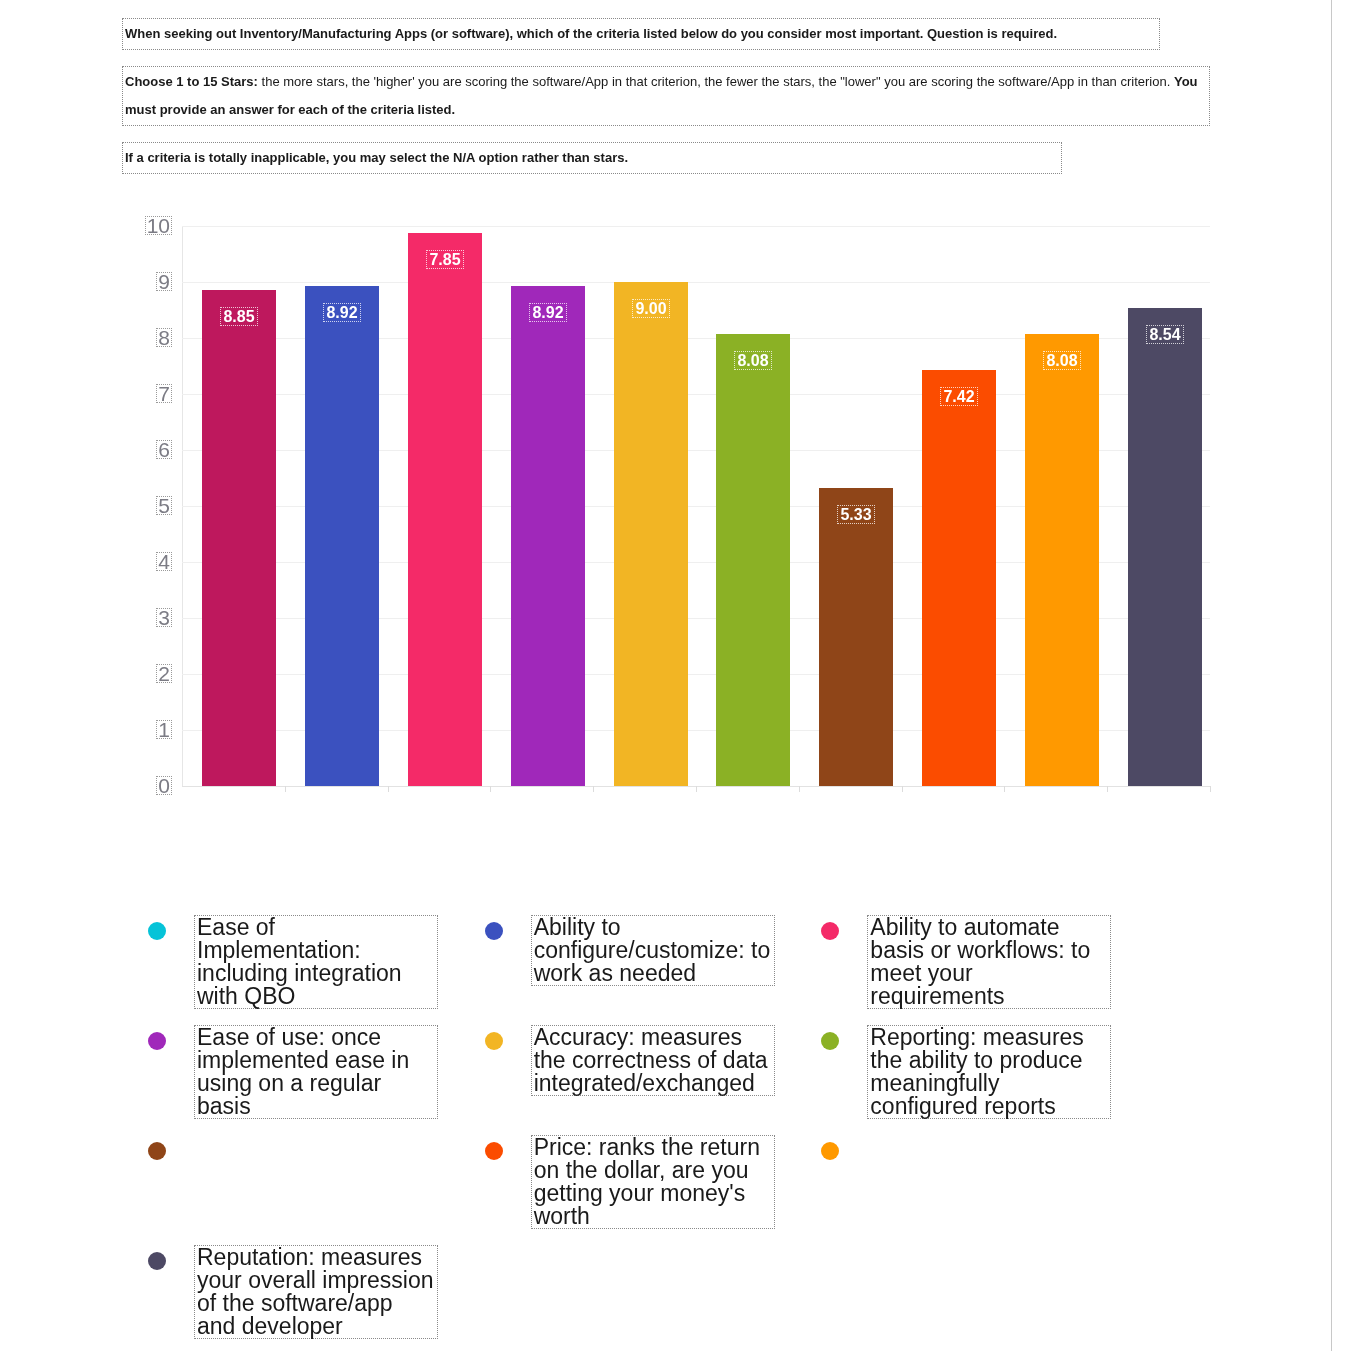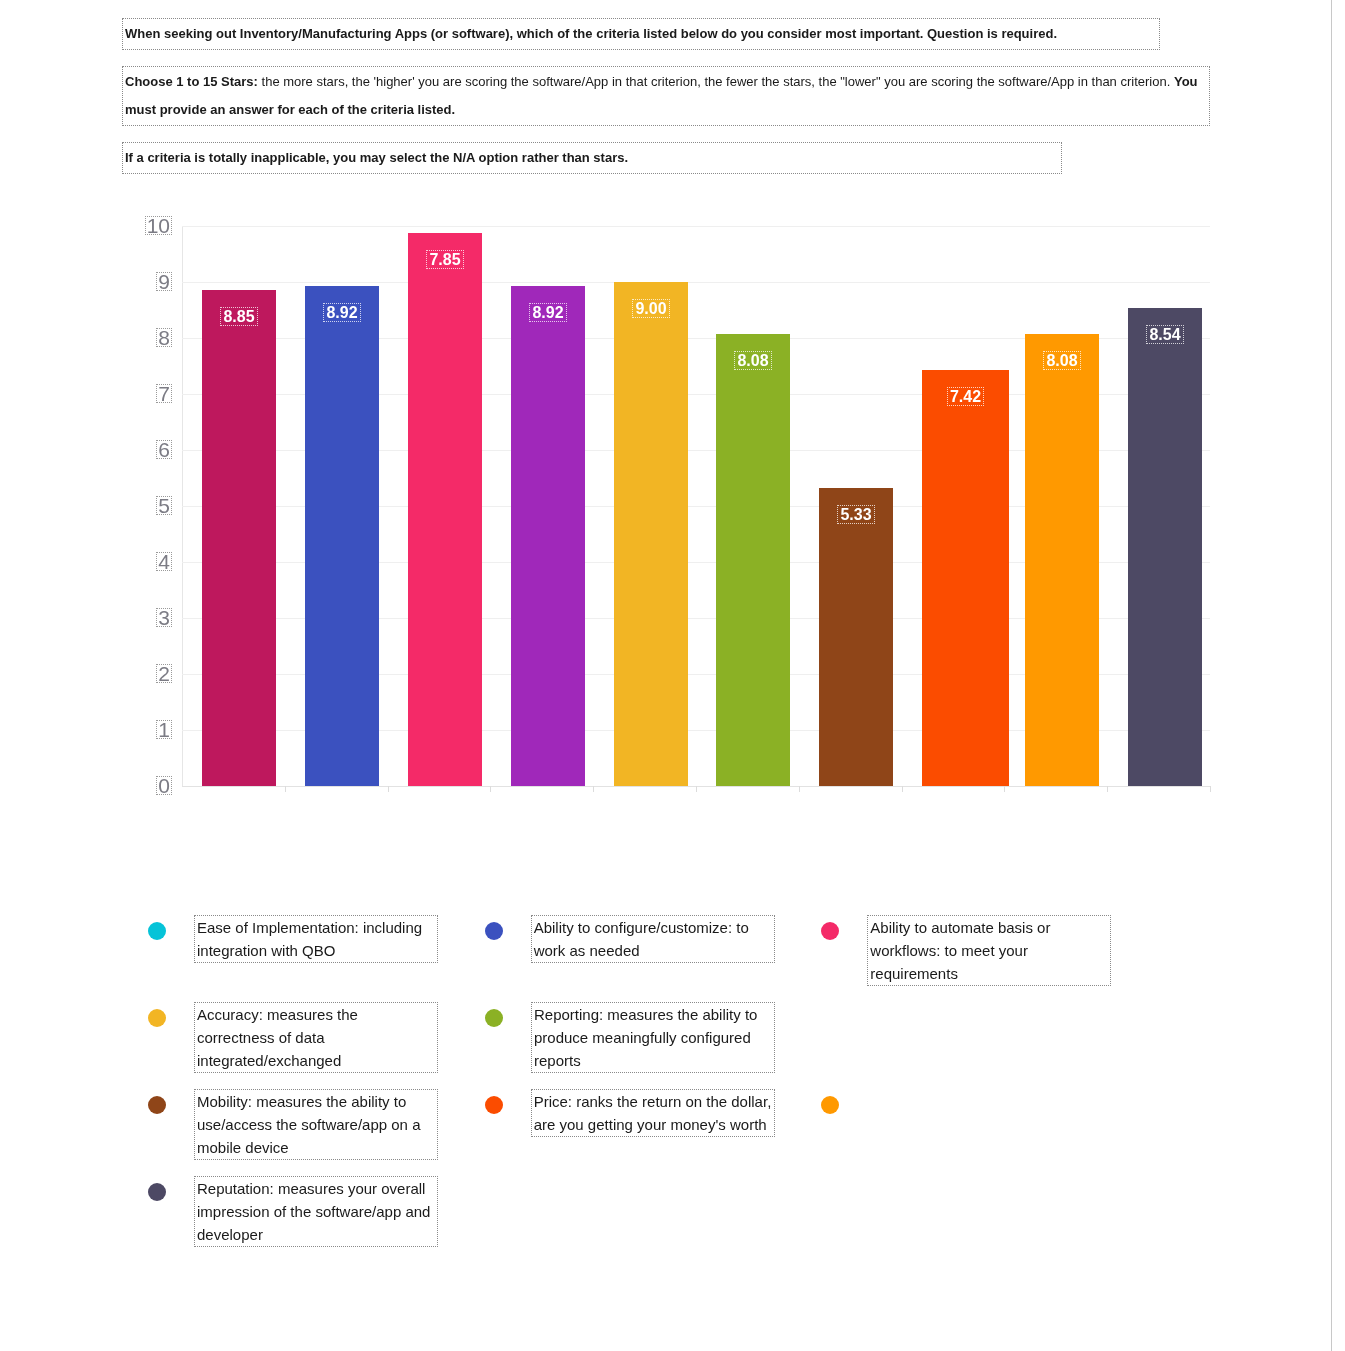--- a/index.html
+++ b/index.html
@@ -139,21 +139,21 @@
     margin-bottom: 16px;
   }
   .swatch {
     width: 18px;
     height: 18px;
     border-radius: 50%;
     flex: 0 0 auto;
     margin: 7px 28px 0 8px;
   }
   .legend-label {
-    font-size: 15px;
+    font-size: 23px;
     line-height: 23px;
     color: #1a1a1a;
     border: 1px dotted #8a8a8a;
     padding: 0 2px;
     max-width: 244px;
   }
 </style>
 </head>
 <body>
 
@@ -216,21 +216,21 @@
           </div>
           <div class="xtick" style="left: 514px;"></div>
           <div class="bar" title="Reporting: measures the ability to produce meaningfully configured reports" style="left: 534px; width: 74px; height: 452.48px; background: rgb(139, 177, 37);">
             <div class="val"><i>8.08</i></div>
           </div>
           <div class="xtick" style="left: 617px;"></div>
           <div class="bar" title="Mobility: measures the ability to use/access the software/app on a mobile device" style="left: 637px; width: 74px; height: 298.48px; background: rgb(143, 69, 24);">
             <div class="val"><i>5.33</i></div>
           </div>
           <div class="xtick" style="left: 720px;"></div>
-          <div class="bar" title="Price: ranks the return on the dollar, are you getting your money's worth" style="left: 740px; width: 87px; height: 415.52px; background: rgb(251, 76, 0);">
+          <div class="bar" title="Price: ranks the return on the dollar, are you getting your money's worth" style="left: 740px; width: 74px; height: 415.52px; background: rgb(251, 76, 0);">
             <div class="val"><i>7.42</i></div>
           </div>
           <div class="xtick" style="left: 822px;"></div>
           <div class="bar" title="Product Support: ease, accuracy and cooperativeness of Customer Support" style="left: 843px; width: 74px; height: 452.48px; background: rgb(255, 153, 0);">
             <div class="val"><i>8.08</i></div>
           </div>
           <div class="xtick" style="left: 925px;"></div>
           <div class="bar" title="Reputation: measures your overall impression of the software/app and developer" style="left: 946px; width: 74px; height: 478.24px; background: rgb(77, 73, 100);">
             <div class="val"><i>8.54</i></div>
           </div>
@@ -249,32 +249,35 @@
           <span class="swatch" style="background: rgb(59, 81, 191);"></span>
           <span class="legend-label">Ability to configure/customize: to work as needed</span>
         </div>
         <div class="legend-item">
           <span class="swatch" style="background: rgb(244, 42, 104);"></span>
           <span class="legend-label">Ability to automate basis or workflows: to meet your requirements</span>
         </div>
       </div>
       <div class="legend-row">
         <div class="legend-item">
+          <span class="swatch" style="background: rgb(160, 40, 186);"></span>
+          <span class="legend-label">Ease of use: once implemented ease in using on a regular basis</span>
+        </div>
+        <div class="legend-item">
           <span class="swatch" style="background: rgb(242, 181, 36);"></span>
           <span class="legend-label">Accuracy: measures the correctness of data integrated/exchanged</span>
         </div>
         <div class="legend-item">
           <span class="swatch" style="background: rgb(139, 177, 37);"></span>
           <span class="legend-label">Reporting: measures the ability to produce meaningfully configured reports</span>
         </div>
       </div>
       <div class="legend-row">
         <div class="legend-item">
           <span class="swatch" style="background: rgb(143, 69, 24);"></span>
-          <span class="legend-label">Mobility: measures the ability to use/access the software/app on a mobile device</span>
         </div>
         <div class="legend-item">
           <span class="swatch" style="background: rgb(251, 76, 0);"></span>
           <span class="legend-label">Price: ranks the return on the dollar, are you getting your money's worth</span>
         </div>
         <div class="legend-item">
           <span class="swatch" style="background: rgb(255, 153, 0);"></span>
         </div>
       </div>
       <div class="legend-row">

